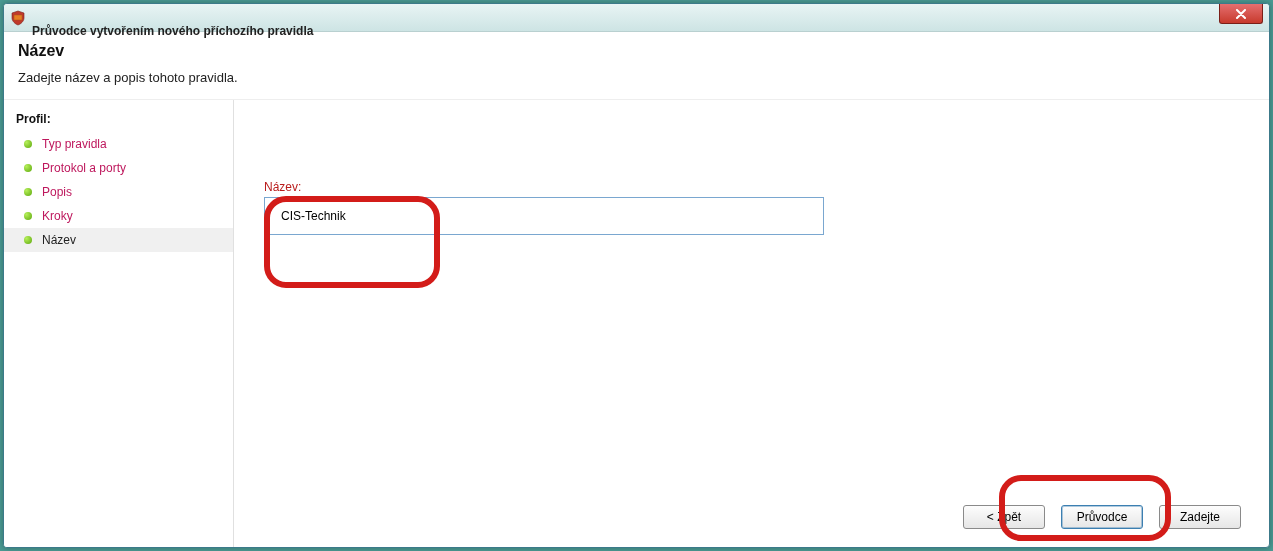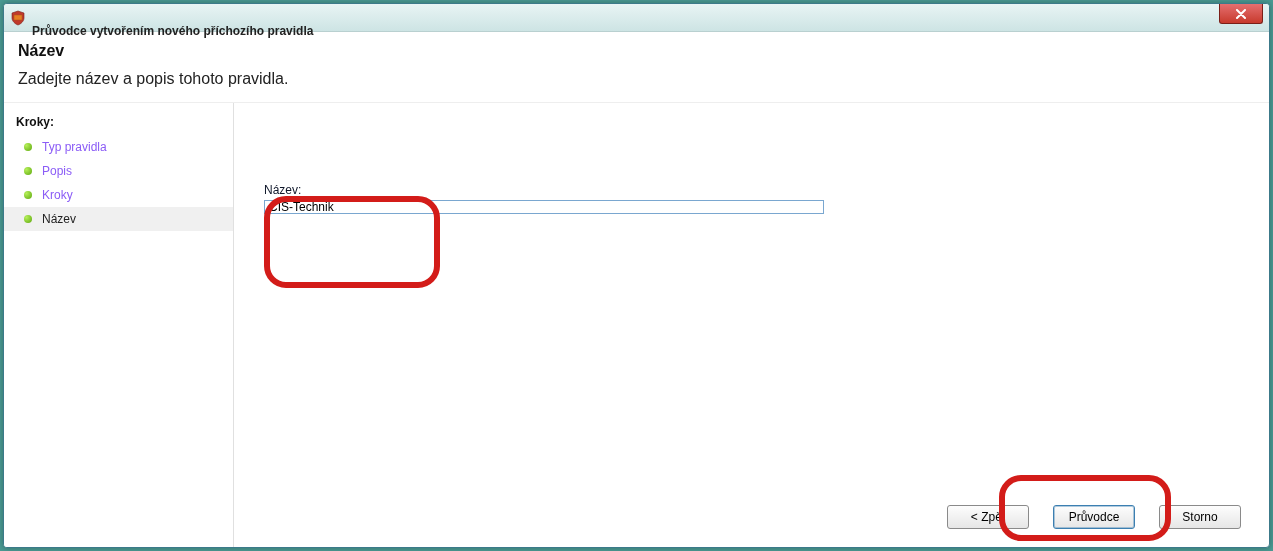--- a/index.html
+++ b/index.html
@@ -58,21 +58,21 @@
       padding: 10px 14px 14px 14px;
       border-bottom: 1px solid #eee;
     }
     .header-pane h1 {
       font-size: 16px;
       font-weight: bold;
       margin-bottom: 10px;
       color: #111;
     }
     .header-pane .subtitle {
-      font-size: 16px;
+      font-size: 13px;
       color: #222;
     }
     .body-pane {
       flex: 1;
       display: flex;
       overflow: hidden;
     }
     .sidebar {
       width: 230px;
       border-right: 1px solid #e0e0e0;
@@ -96,65 +96,65 @@
       background: #f0f0f0;
     }
     .step-item .bullet {
       width: 8px; height: 8px;
       border-radius: 50%;
       background: radial-gradient(circle at 30% 30%, #b6f05a, #5ea80e);
       margin-right: 10px;
       flex-shrink: 0;
     }
     .step-item .step-label {
-      color: #8b5cf6;
+      color: #be185d;
     }
     .step-item.active .step-label {
       color: #222;
     }
     .content {
       flex: 1;
       padding: 80px 30px 14px 30px;
       display: flex;
       flex-direction: column;
       position: relative;
     }
     .form-group {
       margin-bottom: 16px;
       max-width: 560px;
     }
     .form-group label {
       display: block;
       font-size: 12px;
       margin-bottom: 3px;
-      color: #0f172a;
+      color: #b91c1c;
     }
     .form-group input[type=text] {
       width: 100%;
-      height: 14px;
+      height: 38px;
       border: 1px solid #7aa7d0;
-      padding: 2px 4px;
+      padding: 2px 16px;
       font-size: 12px;
       font-family: inherit;
     }
     .form-group textarea {
       width: 100%;
       height: 150px;
       border: 1px solid #c0c0c0;
       padding: 4px;
       font-size: 12px;
       font-family: inherit;
       resize: none;
     }
     .button-row {
       position: absolute;
       right: 28px;
       bottom: 18px;
       display: flex;
-      gap: 24px;
+      gap: 16px;
     }
     .btn {
       min-width: 82px;
       height: 24px;
       border: 1px solid #8a8a8a;
       background: linear-gradient(#fdfdfd,#e6e6e6);
       border-radius: 3px;
       font-size: 12px;
       font-family: inherit;
       cursor: pointer;
@@ -200,24 +200,28 @@
     </div>
   </div>
 
   <div class="header-pane">
     <h1>Název</h1>
     <div class="subtitle">Zadejte název a popis tohoto pravidla.</div>
   </div>
 
   <div class="body-pane">
     <div class="sidebar">
-      <div class="steps-label">Kroky:</div>
+      <div class="steps-label">Profil:</div>
       <div class="step-item">
         <span class="bullet"></span>
         <span class="step-label">Typ pravidla</span>
+      </div>
+      <div class="step-item">
+        <span class="bullet"></span>
+        <span class="step-label">Protokol a porty</span>
       </div>
       <div class="step-item">
         <span class="bullet"></span>
         <span class="step-label">Popis</span>
       </div>
       <div class="step-item">
         <span class="bullet"></span>
         <span class="step-label">Kroky</span>
       </div>
       <div class="step-item active">
@@ -230,21 +234,21 @@
 
       <div class="form-group">
         <label>Název:</label>
         <input type="text" value="CIS-Technik" style="">
       </div>
 
 
       <div class="button-row">
         <button class="btn">&lt; Zpět</button>
         <button class="btn default">Průvodce</button>
-        <button class="btn">Storno</button>
+        <button class="btn">Zadejte</button>
       </div>
 
     </div>
   </div>
 
 </div>
 
 <div class="highlight hl-name"></div>
 <div class="highlight hl-finish"></div>
 

